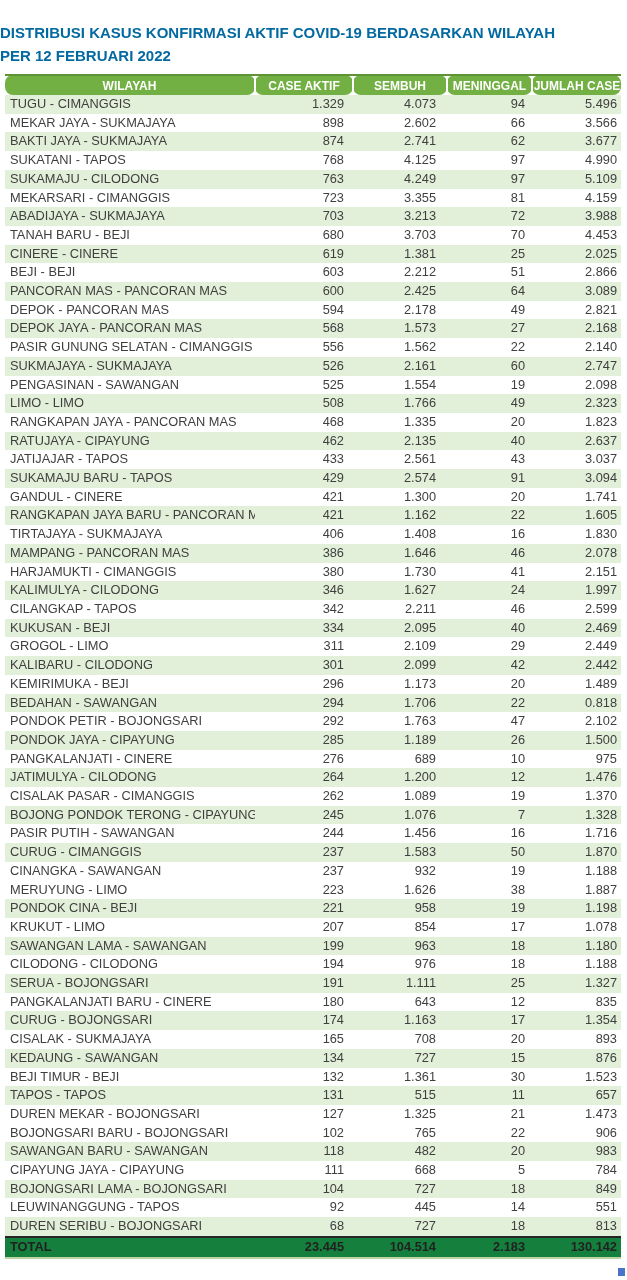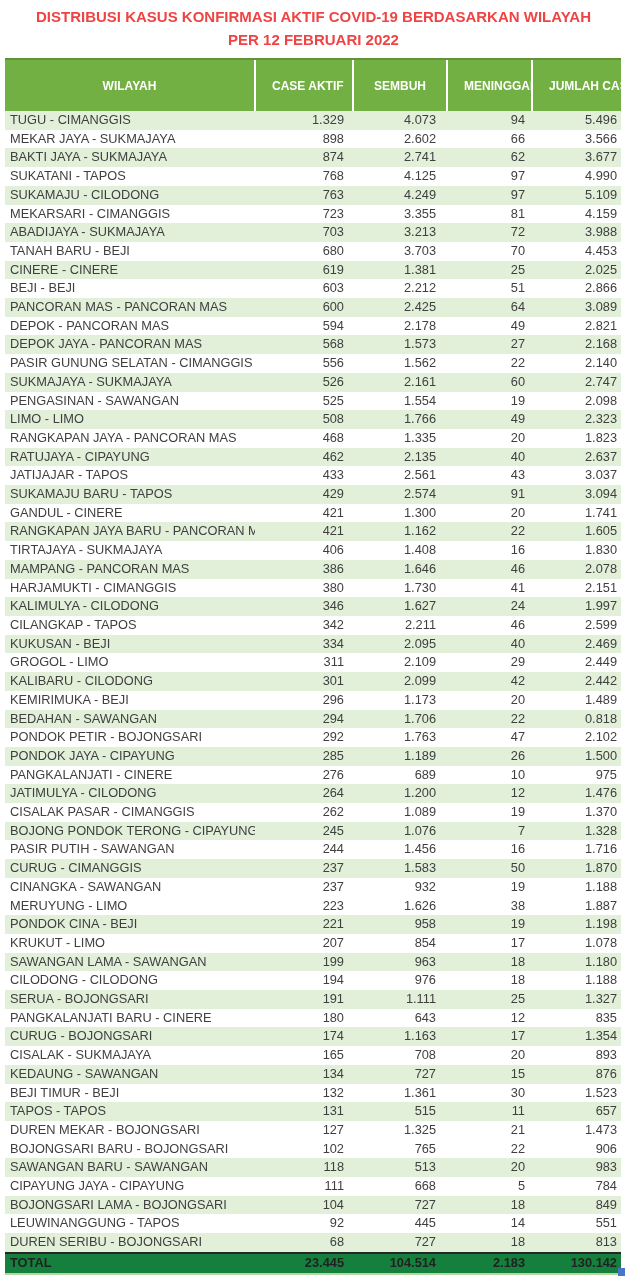--- a/index.html
+++ b/index.html
@@ -3,49 +3,49 @@
 <meta charset="utf-8">
 <style>
   html, body {
     margin: 0; padding: 0;
     width: 627px; height: 1280px;
     background: #ffffff;
     overflow: hidden;
     font-family: "Liberation Sans", sans-serif;
   }
   .page-title {
-    padding-top: 5px;
-    text-align: center;
+    padding-top: 21px;
+    text-align: left;
     font-weight: bold;
     font-size: 15px;
     line-height: 23px;
-    color: #ef4444;
+    color: #0369a1;
   }
   .covid-table {
     border-collapse: collapse;
     table-layout: fixed;
     width: 616px;
     margin: 7px 0 0 5px;
   }
   .covid-table col.c-wilayah  { width: 250px; }
   .covid-table col.c-aktif    { width: 98px; }
   .covid-table col.c-sembuh   { width: 94px; }
   .covid-table col.c-meninggal{ width: 85px; }
   .covid-table col.c-jumlah   { width: 89px; }
   .covid-table th {
     background: var(--header-bg, #73B043);
     color: var(--header-text, #FFFFFF);
     font-weight: bold;
     font-size: 12px;
     height: 19px;
     text-align: center;
-    padding: 16px;
+    padding: 0;
     border-top: 2px solid #5E9336;
     border-left: 2px solid #FFFFFF;
-    white-space: nowrap; overflow: hidden;
+    white-space: nowrap; overflow: hidden; border-radius: 8px;
   }
   .covid-table th:first-child { border-left: none; }
   .covid-table td {
     font-size: 12.8px;
     color: var(--body-text, #3F3F3F);
     height: 18.7px;
     line-height: 18.7px;
     padding: 0;
     white-space: nowrap; overflow: hidden;
     background: var(--row-bg, #FFFFFF);
@@ -487,21 +487,21 @@
       <tr>
         <td>BOJONGSARI BARU - BOJONGSARI</td>
         <td>102</td>
         <td>765</td>
         <td>22</td>
         <td>906</td>
       </tr>
       <tr class="band">
         <td>SAWANGAN BARU - SAWANGAN</td>
         <td>118</td>
-        <td>513</td>
+        <td>482</td>
         <td>20</td>
         <td>983</td>
       </tr>
       <tr>
         <td>CIPAYUNG JAYA - CIPAYUNG</td>
         <td>111</td>
         <td>668</td>
         <td>5</td>
         <td>784</td>
       </tr>

